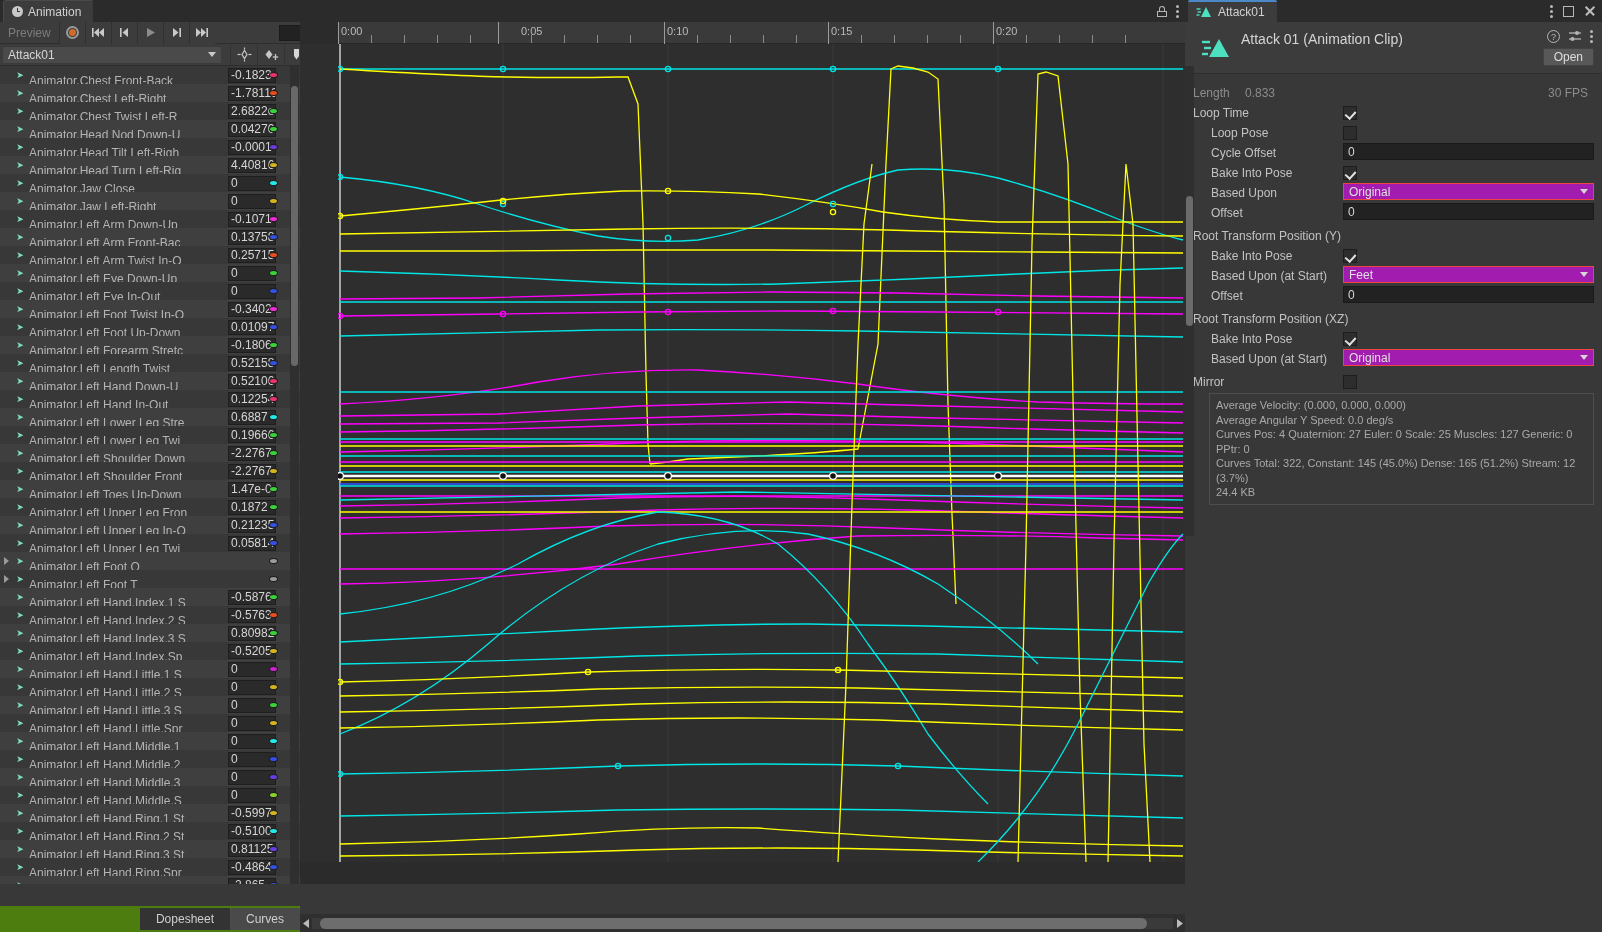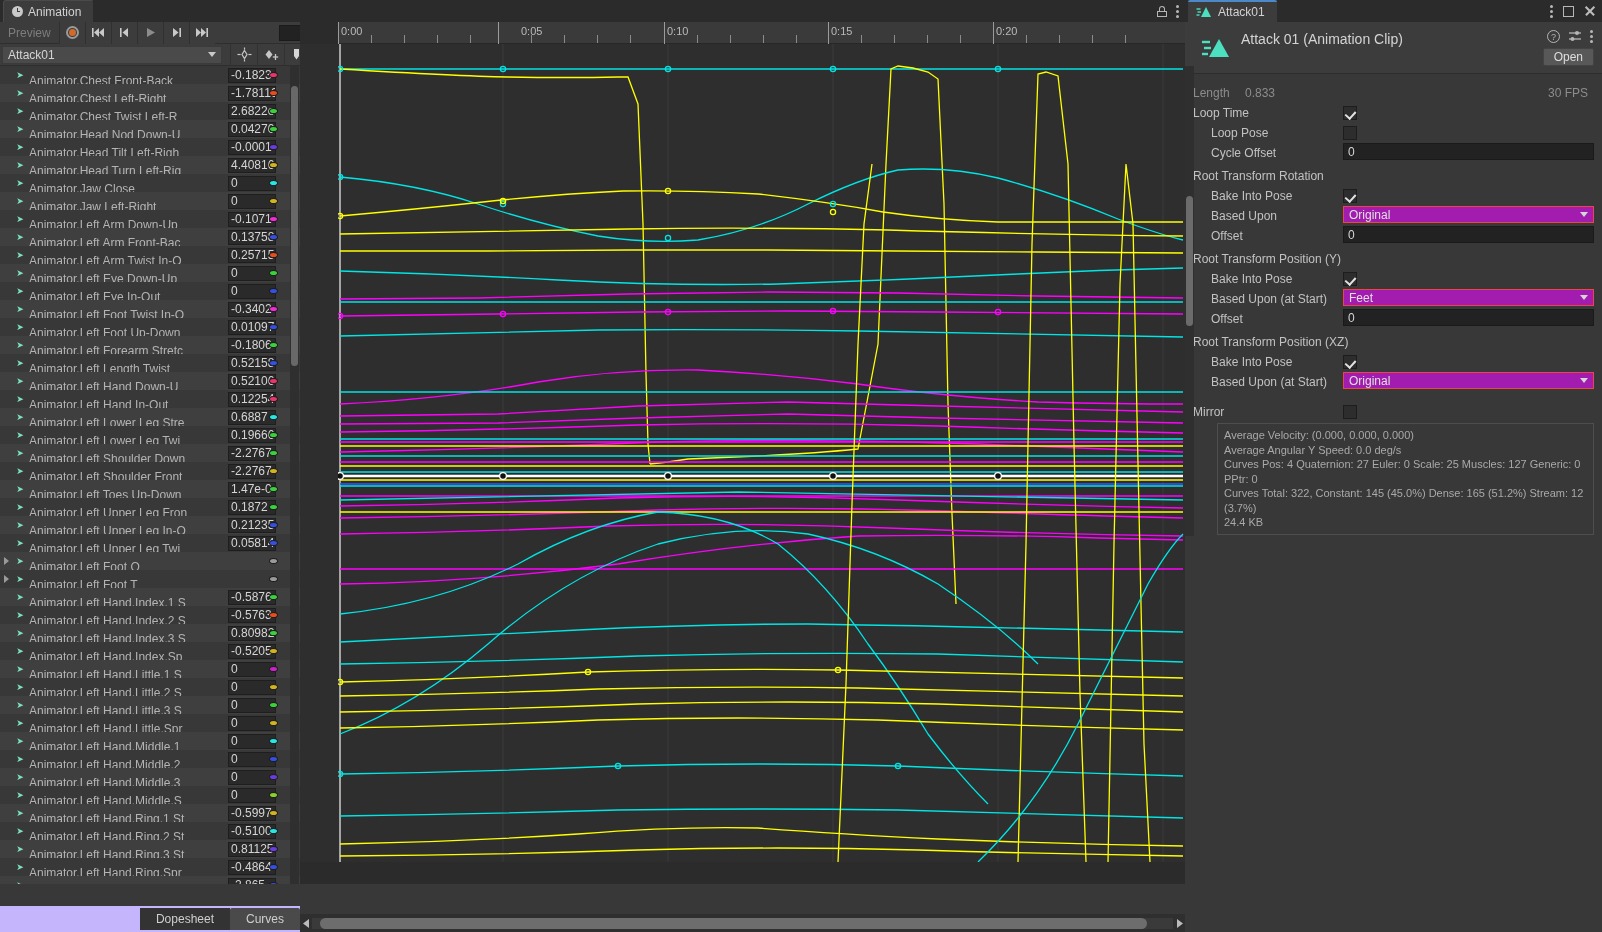--- a/index.html
+++ b/index.html
@@ -88,21 +88,21 @@
   .vscroll{ position:absolute; left:3px; width:11px; background:#6d6d6d; border-radius:6px; }
   .timecursor{ position:absolute; left:0; width:34px; height:11px; background:linear-gradient(#d6d6d6,#9a9a9a); border-radius:2px;}
 
   .hscrollbar{ position:absolute; left:300px; bottom:0; width:885px; height:18px; background:#2f2f2f;
                display:flex; align-items:center; }
   .hs-arrow{ width:12px;height:18px;display:flex;align-items:center;justify-content:center;}
   .hs-track{ flex:1; height:11px; background:#3a3a3a; position:relative; }
   .hs-thumb{ position:absolute; left:8px; top:0; width:96%; height:11px; background:#6d6d6d; border-radius:6px; }
 
   
-  .bottombar{ position:absolute; left:0; bottom:0; width:300px; height:26px; background:#c4b5fd; display:flex; align-items:center; justify-content:flex-end; }
+  .bottombar{ position:absolute; left:0; bottom:0; width:300px; height:26px; background:#4d7c0f; display:flex; align-items:center; justify-content:flex-end; }
   .btab{ height:22px; padding:0 16px; display:flex; align-items:center; font-size:12px; color:#cfcfcf; background:#333; }
   .btab.sel{ background:#4a4a4a; border-radius:2px 2px 0 0; }
 
   
   .inspector{ position:absolute; left:1185px; top:0; width:417px; height:932px; background:#383838; }
   .insp-tabbar{ position:relative; height:22px; background:#2b2b2b; }
   .insp-tab{ position:absolute; left:3px; top:0; height:22px; padding:0 12px 0 8px; background:#3c3c3c;
              display:flex; align-items:center; gap:6px; border-top:2px solid #4b89c8;
              border-radius:2px 2px 0 0; color:#d2d2d2; font-size:12px;}
   .insp-tabright{ position:absolute; right:6px; top:0; height:22px; display:flex; align-items:center; gap:10px; }
@@ -129,21 +129,21 @@
   .chk{ width:14px; height:14px; background:#2d2d2d; border:1px solid #1d1d1d; position:relative; }
   .chk.on:after{
     content:""; position:absolute; left:3px; top:2px; width:5px; height:8px;
     border:solid #e2e2e2; border-width:0 2px 2px 0; transform:rotate(42deg);
   }
   .tfield{ flex:1; height:17px; background:#222; border:1px solid #1a1a1a; color:#d5d5d5; font-size:12px;
            display:flex; align-items:center; padding-left:4px; }
   .dd{ flex:1; height:17px; background:#a21caf; border:1px solid #ef4444; color:#e0e0e0; font-size:12px;
        display:flex; align-items:center; justify-content:space-between; padding:0 5px; }
   .dd .car{ width:0;height:0;border-left:4px solid transparent;border-right:4px solid transparent;border-top:5px solid #d6d6d6;}
-  .statsbox{ margin:4px 0 0 24px; border:1px solid #4e4e4e; padding:4px 6px; color:#a9a9a9; font-size:11px; line-height:1.32; }
+  .statsbox{ margin:4px 0 0 16px; border:1px solid #4e4e4e; padding:4px 6px; color:#a9a9a9; font-size:11px; line-height:1.32; }
 </style>
 </head>
 <body>
 
 <div class="app">
 
   <div class="anim-window">
 
     <div class="tabbar">
       <div class="tab">
@@ -832,23 +832,20 @@
       <div class="frow">
         <span class="flabel ind w150">Loop Pose</span>
         <span class="chk"></span>
       </div>
 
       <div class="frow">
         <span class="flabel ind w150">Cycle Offset</span>
         <span class="tfield">0</span>
       </div>
 
-      <div class="frow" style="margin-top:3px;">
-        <span class="section-h">Root Transform Rotation</span>
-      </div>
       <div class="frow">
         <span class="flabel ind w150">Bake Into Pose</span>
         <span class="chk on"></span>
       </div>
       <div class="frow">
         <span class="flabel ind w150">Based Upon</span>
         <span class="dd">
           <span>Original</span>
           <span class="car"></span>
         </span>
@@ -885,21 +882,21 @@
         <span class="chk on"></span>
       </div>
       <div class="frow">
         <span class="flabel ind w150" style="overflow:hidden;white-space:nowrap;">Based Upon (at Start)</span>
         <span class="dd">
           <span>Original</span>
           <span class="car"></span>
         </span>
       </div>
 
-      <div class="frow" style="margin-top:10px;">
+      <div class="frow" style="margin-top:3px;">
         <span class="flabel w150">Mirror</span>
         <span class="chk"></span>
       </div>
 
       <div class="statsbox" style="white-space:pre-wrap;">Average Velocity: (0.000, 0.000, 0.000)
 Average Angular Y Speed: 0.0 deg/s
 Curves Pos: 4 Quaternion: 27 Euler: 0 Scale: 25 Muscles: 127 Generic: 0 PPtr: 0
 Curves Total: 322, Constant: 145 (45.0%) Dense: 165 (51.2%) Stream: 12 (3.7%)
 24.4 KB</div>
     </div>

